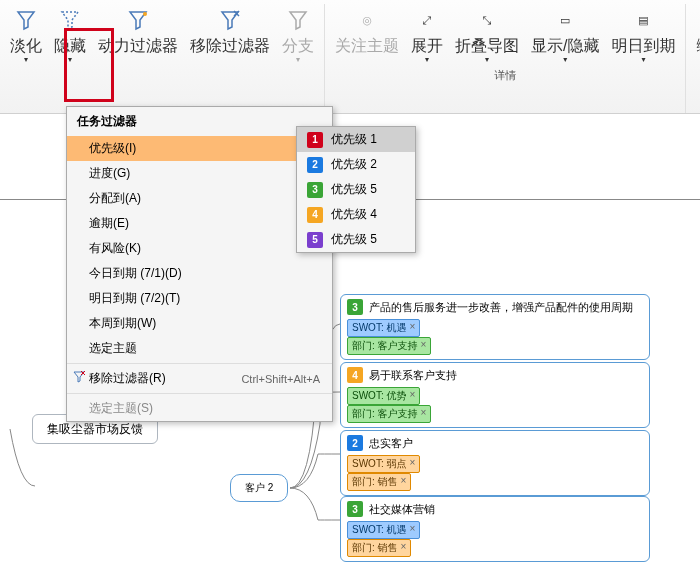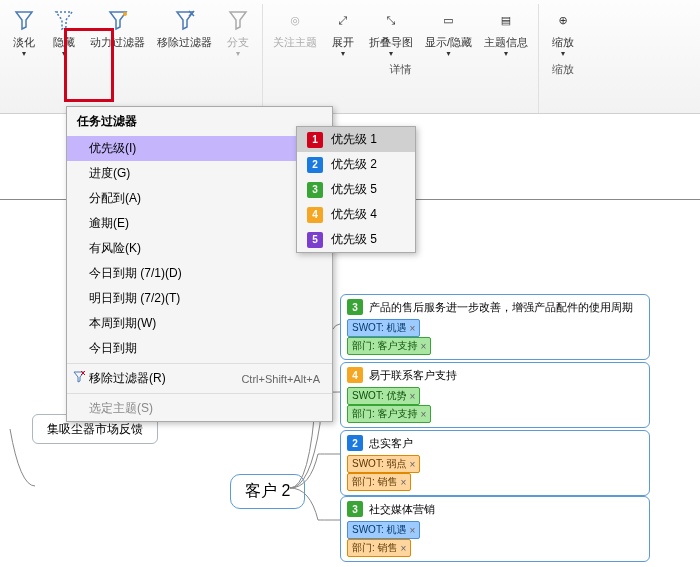--- a/index.html
+++ b/index.html
@@ -3,43 +3,43 @@
 <meta charset="utf-8">
 <style>
   * { box-sizing: border-box; margin: 0; padding: 0; font-family: "Microsoft YaHei", Arial, sans-serif; }
   body { width: 700px; height: 567px; background: #fff; overflow: hidden; position: relative; }
   .ribbon { height: 114px; background: linear-gradient(#fdfdfd, #f2f2f2); border-bottom: 1px solid #d0d0d0; display: flex; padding: 4px 4px 0 4px; font-size: 11px; color: #333; }
   .rgroup { display: flex; flex-direction: column; align-items: center; border-right: 1px solid #e0e0e0; padding: 0 4px 2px 4px; }
   .rrow { display: flex; }
   .rlabel { font-size: 11px; color: #555; margin-top: 2px; }
   .rbtn { display: flex; flex-direction: column; align-items: center; justify-content: flex-start; padding: 4px 6px 2px 6px; cursor: default; min-width: 40px; }
   .rbtn .icon { width: 24px; height: 24px; margin-bottom: 4px; display:flex; align-items:center; justify-content:center; }
-  .rbtn .txt { font-size: 11px; white-space: nowrap; text-align:left; line-height:1.2; }
+  .rbtn .txt { font-size: 16px; white-space: nowrap; text-align:left; line-height:1.2; }
   .dim { color: #aaa; }
   .redbox { position: absolute; left: 64px; top: 28px; width: 50px; height: 74px; border: 3px solid #d0021b; pointer-events: none; }
   .menu { position: absolute; left: 66px; top: 106px; width: 267px; background: #f5f5f5; border: 1px solid #aaa; box-shadow: 2px 2px 6px rgba(0,0,0,.25); font-size: 12px; }
   .menu .hdr { font-weight: bold; padding: 6px 10px; }
   .menu-item { display: flex; align-items: center; justify-content: space-between; padding: 4px 12px 4px 22px; position: relative; }
   .menu-item.sep { border-top: 1px solid #ddd; margin-top:2px; padding-top:6px; }
   .menu-item .arrow { font-size: 10px; color:#555; }
-  .menu-item.hi { background: #c4b5fd; }
+  .menu-item.hi { background: #fdba74; }
   .menu-item.dimrow { color:#888; }
   .menu-item .iconcell { position:absolute; left:4px; width:16px; text-align:center; }
   .sc { font-size:11px; color:#666; }
   .submenu { position: absolute; left: 296px; top: 126px; width: 120px; background: #f5f5f5; border: 1px solid #aaa; box-shadow: 2px 2px 6px rgba(0,0,0,.25); font-size: 12px; }
   .sub-item { display: flex; align-items: center; padding: 4px 10px; }
   .sub-item.hi { background: #d0d0d0; }
   .pri { width: 16px; height: 16px; border-radius: 2px; color: #fff; font-size: 10px; font-weight: bold; display: flex; align-items: center; justify-content: center; margin-right: 8px; }
   .canvas { position: absolute; left:0; top:114px; right:0; bottom:0; background:#fff; }
   .edge { position:absolute; border-top:1px solid #888; }
   .mm-partial { position:absolute; left:32px; top:300px; height:30px; padding:6px 14px; border:1px solid #aeb6bf; border-radius:6px; background:#fff; font-size:12px; }
-  .mm-node { position:absolute; border:1px solid #5a9bd5; border-radius:10px; background:#fff; padding:6px 14px; font-size:16px; }
+  .mm-node { position:absolute; border:1px solid #5a9bd5; border-radius:10px; background:#fff; padding:6px 14px; font-size:10px; }
   .card { position:absolute; border:1px solid #5a9bd5; border-radius:6px; background:#fff; padding:4px 6px; font-size:11px; width:310px; }
   .card .title { display:flex; align-items:center; margin-bottom:4px; }
-  .tag { display:inline-flex; align-items:center; font-size:10px; padding:1px 4px; border-radius:2px; margin-right:18px; border:1px solid; }
+  .tag { display:inline-flex; align-items:flex-start; font-size:10px; padding:1px 4px; border-radius:2px; margin-right:18px; border:1px solid; }
   .tag .x { margin-left:3px; color:#666; }
   .t-blue { background:#9ecbff; border-color:#4a90d9; color:#053a6b; }
   .t-green { background:#a8e6a1; border-color:#3aa537; color:#0a4e09; }
   .t-orange { background:#ffd59e; border-color:#e08900; color:#5a3600; }
   svg.funnel { width:22px; height:22px; }
   svg.funnel path { fill:none; stroke:#4a7ab8; stroke-width:1.5; }
   svg.funnelgray path { stroke:#aaa; }
   .carrow { stroke:#888; fill:none; }
 </style>
 </head>
@@ -111,21 +111,21 @@
         <span class="txt">折叠导图</span>
           <span style="font-size:8px">▾</span>
       </div>
       <div class="rbtn">
         <span class="icon">▭</span>
         <span class="txt">显示/隐藏</span>
           <span style="font-size:8px">▾</span>
       </div>
       <div class="rbtn">
         <span class="icon">▤</span>
-        <span class="txt">主题信息</span>
+        <span class="txt">明日到期</span>
           <span style="font-size:8px">▾</span>
       </div>
     </div>
     <span class="rlabel">详情</span>
   </div>
   <div class="rgroup" style="border-right:none">
     <div class="rrow">
       <div class="rbtn">
         <span class="icon">⊕</span>
         <span class="txt">缩放</span>
@@ -211,21 +211,21 @@
       <div class="menu-item">
         <span>今日到期 (7/1)(D)</span>
       </div>
       <div class="menu-item">
         <span>明日到期 (7/2)(T)</span>
       </div>
       <div class="menu-item">
         <span>本周到期(W)</span>
       </div>
       <div class="menu-item">
-        <span>今日到期</span>
+        <span>选定主题</span>
       </div>
     </div>
   <div class="menu-item sep">
     <span class="iconcell">
       <svg width="14" height="14">
           <path d="M2 2h10l-4 5v4l-2 1v-5z" fill="none" stroke="#4a7ab8"></path>
           <path d="M9 1l4 4M13 1l-4 4" stroke="#d0021b"></path>
         </svg>
     </span>
     <span>移除过滤器(R)</span>

